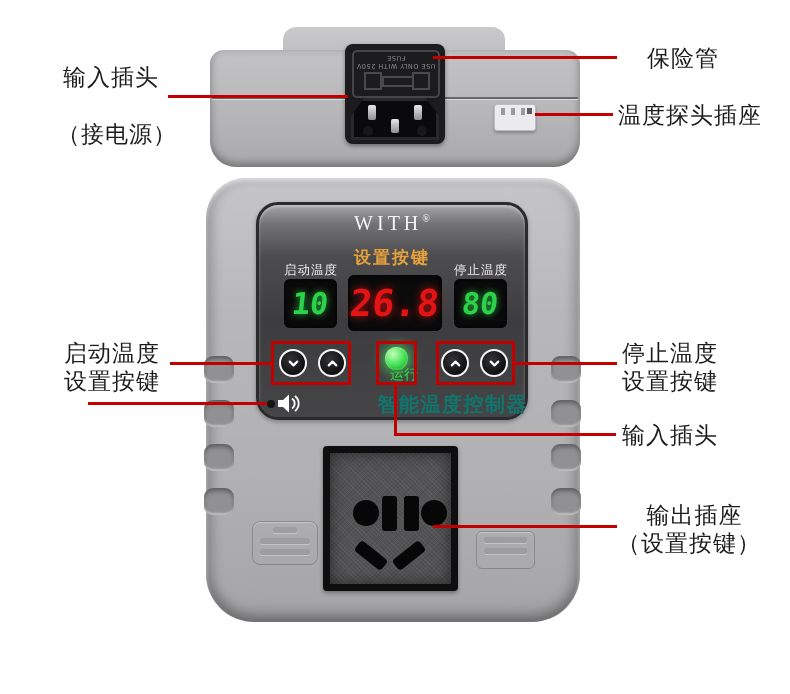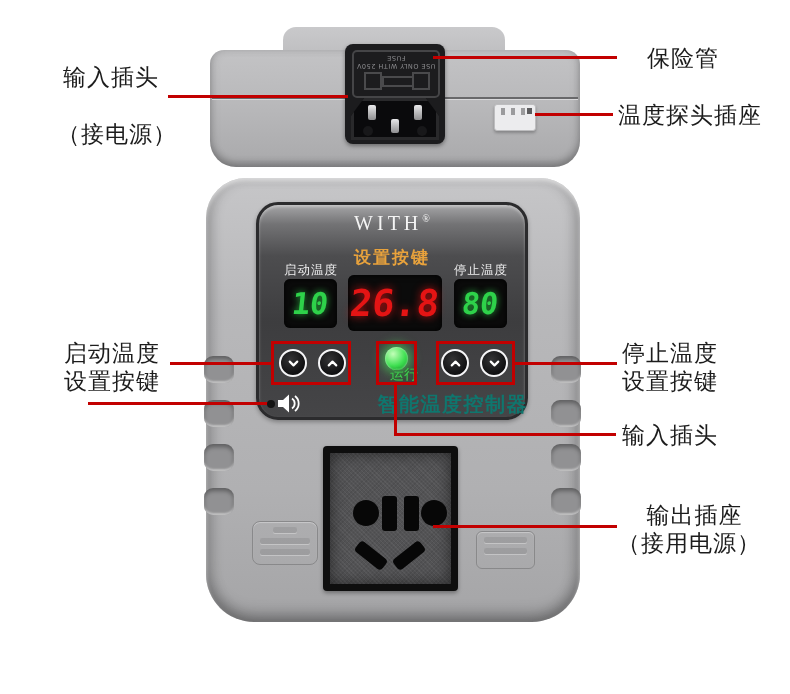--- a/index.html
+++ b/index.html
@@ -230,16 +230,16 @@
     <div>启动温度</div>
     <div>设置按键</div>
   </div>
   <div class="abs label" style="left:622px;top:339px;">
     <div>停止温度</div>
     <div>设置按键</div>
   </div>
   <div class="abs label" style="left:622px;top:421px;">输入插头</div>
   <div class="abs label" style="left:617px;top:501px;text-align:center;">
     <div style="margin-left:11px;">输出插座</div>
-    <div>（接用电源）</div>
+    <div>（设置按键）</div>
   </div>
 
 </div>
 
 </body></html>

